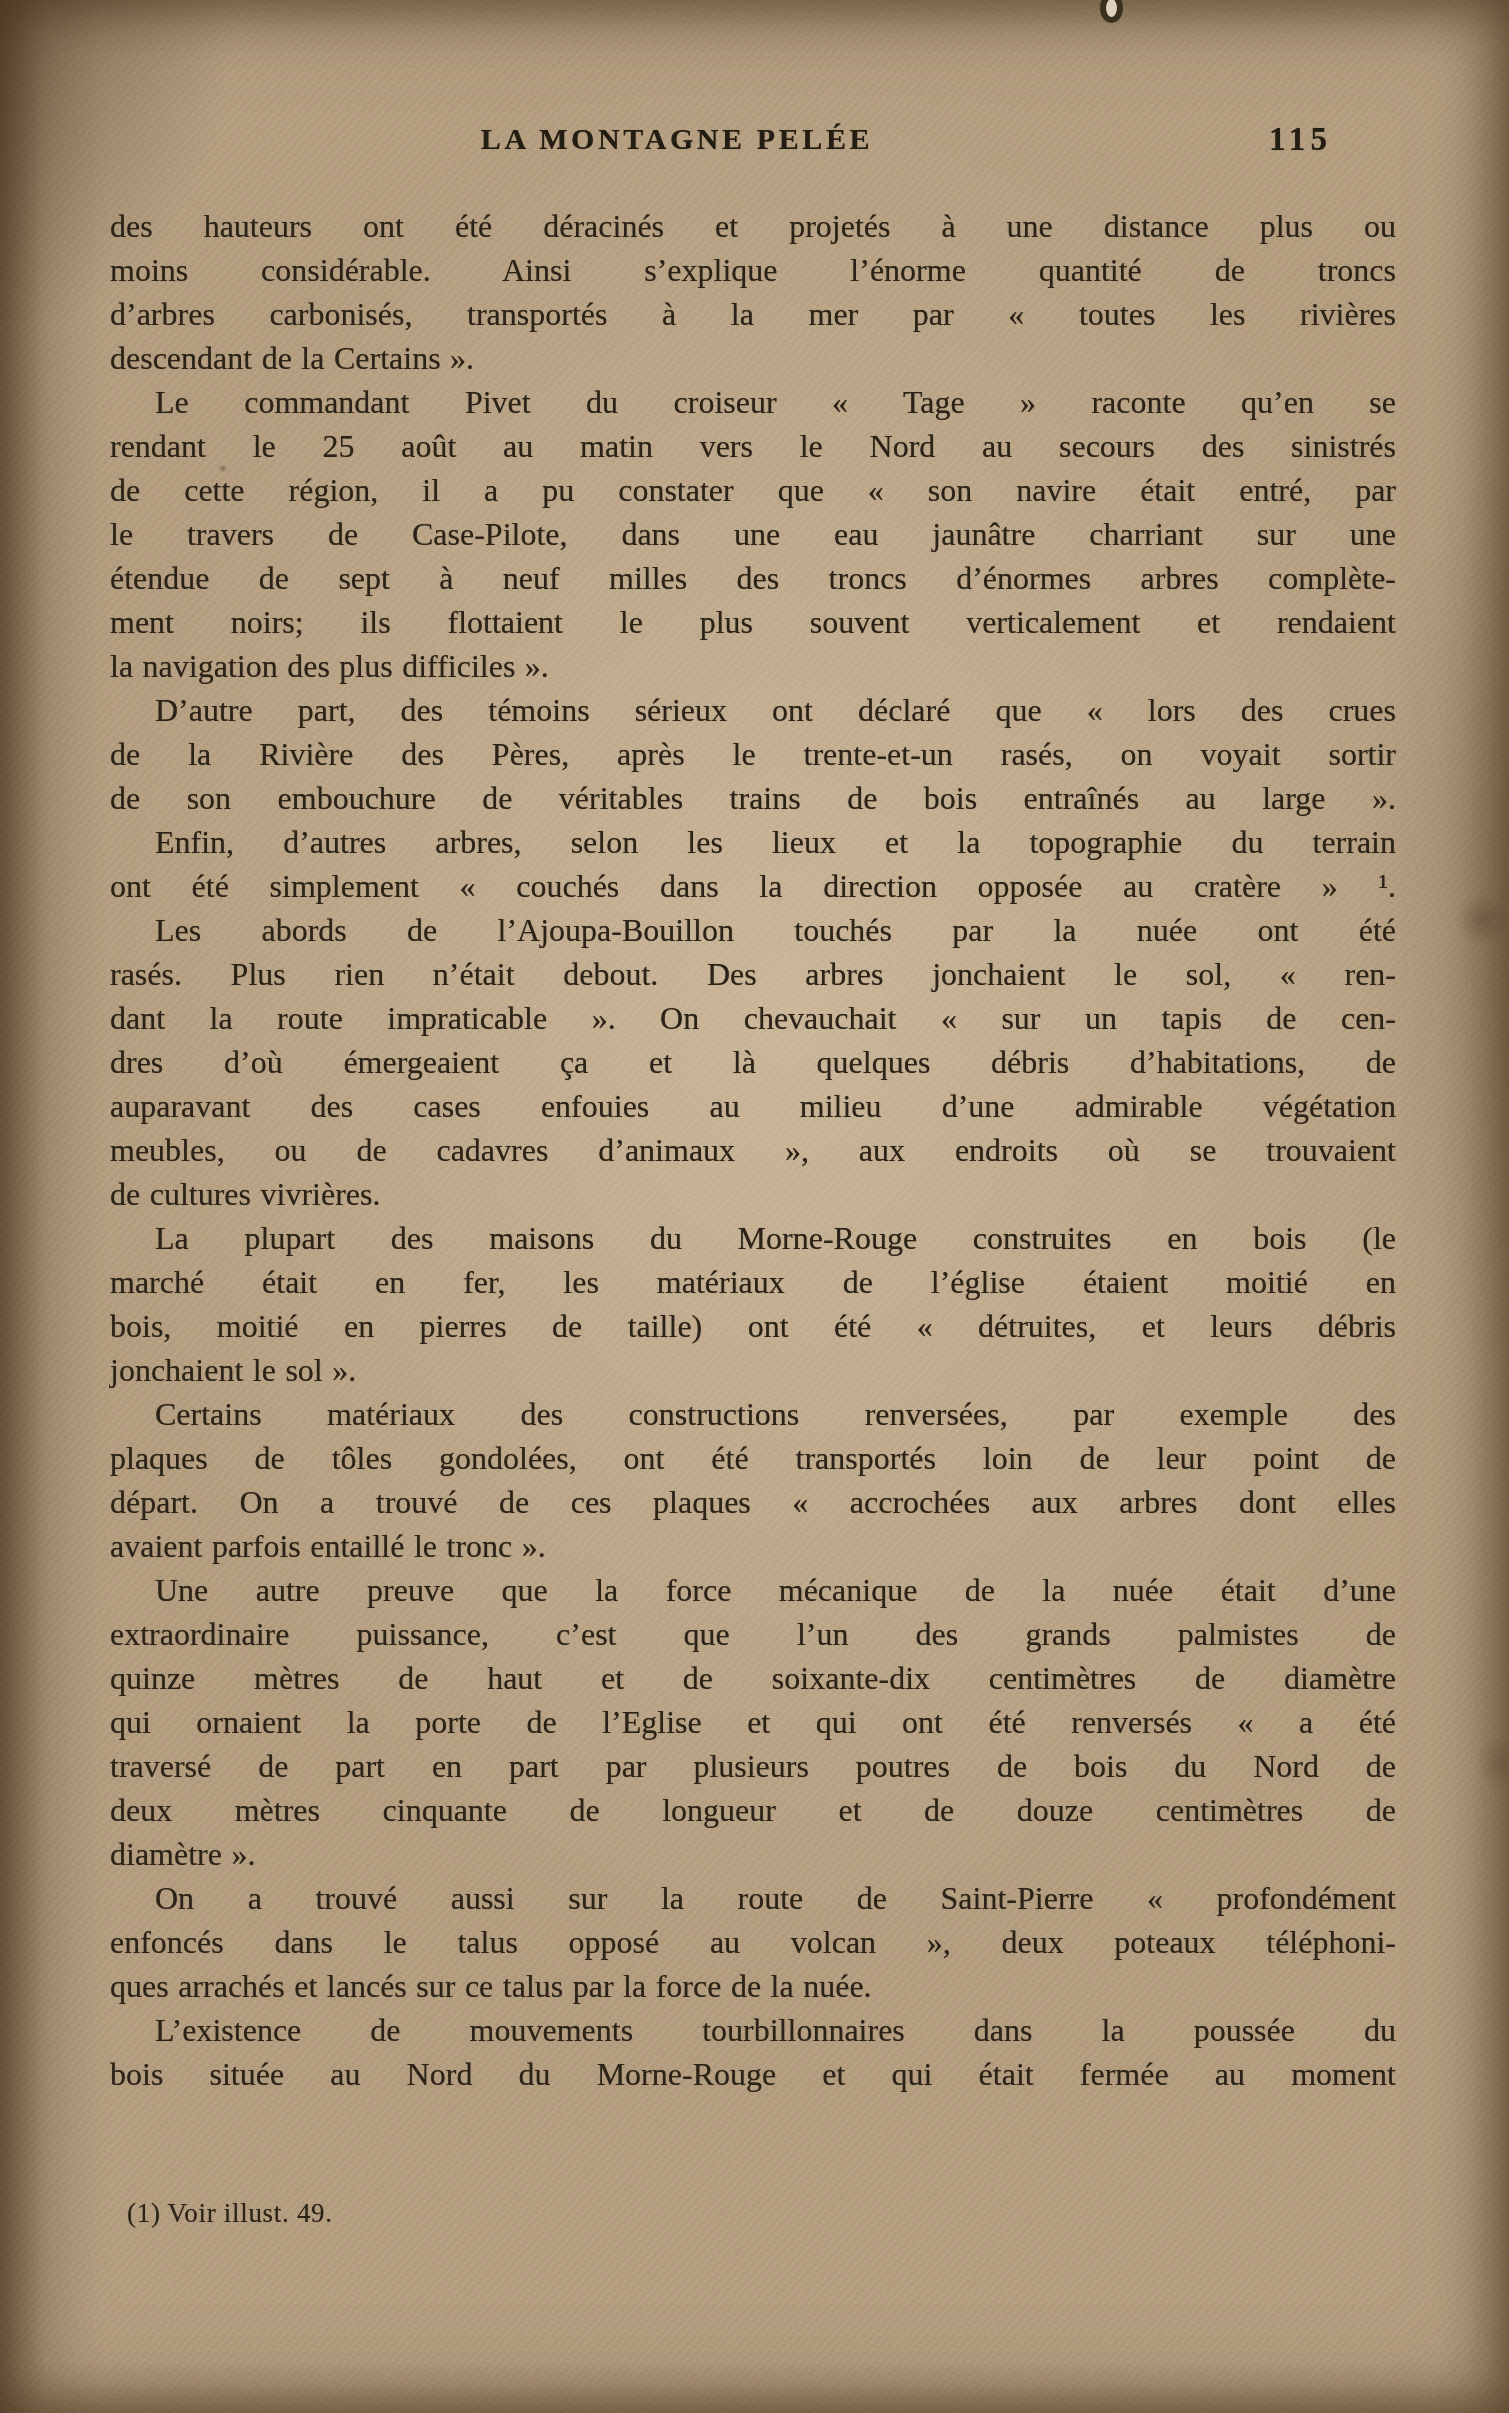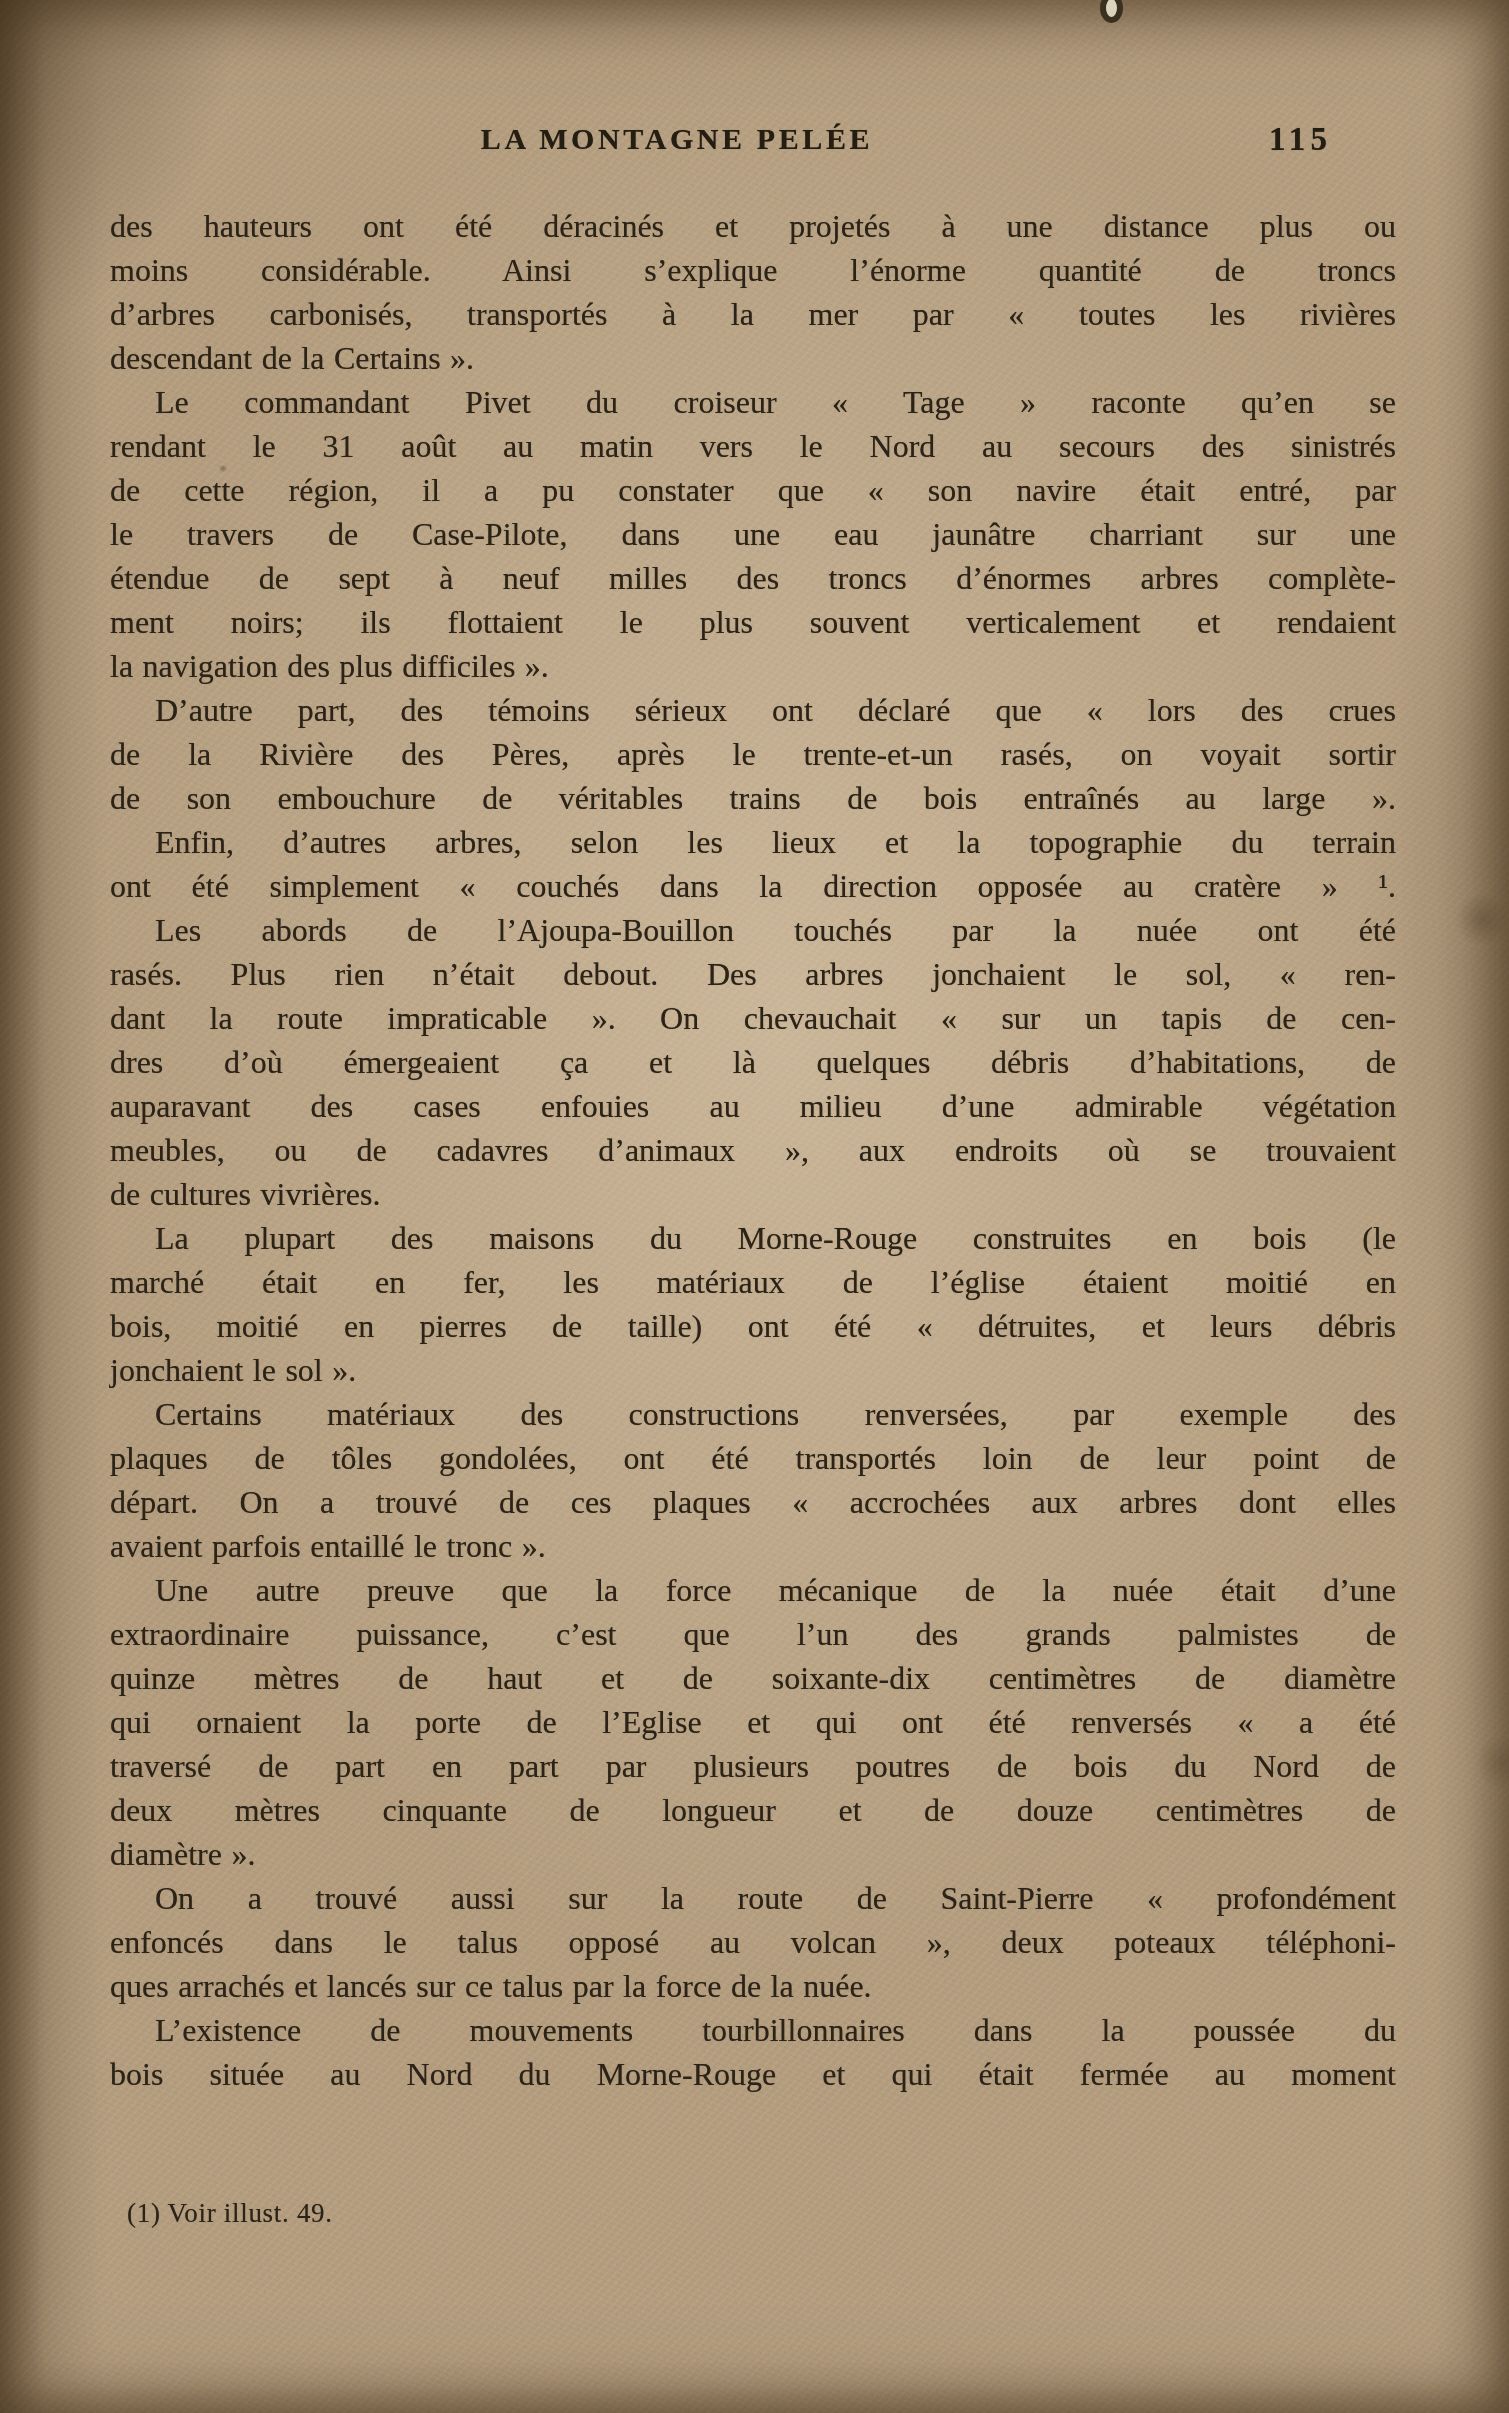--- a/index.html
+++ b/index.html
@@ -96,21 +96,21 @@
 
   <div class="text-body">
       <div class="paragraph">
         <div class="line firstline">des hauteurs ont été déracinés et projetés à une distance plus ou</div>
         <div class="line">moins considérable. Ainsi s’explique l’énorme quantité de troncs</div>
         <div class="line">d’arbres carbonisés, transportés à la mer par « toutes les rivières</div>
         <div class="line lastline">descendant de la Certains ».</div>
       </div>
       <div class="paragraph">
         <div class="line firstline indented">Le commandant Pivet du croiseur « Tage » raconte qu’en se</div>
-        <div class="line">rendant le 31 août au matin vers le Nord au secours des sinistrés</div>
+        <div class="line">rendant le 25 août au matin vers le Nord au secours des sinistrés</div>
         <div class="line">de cette région, il a pu constater que « son navire était entré, par</div>
         <div class="line">le travers de Case-Pilote, dans une eau jaunâtre charriant sur une</div>
         <div class="line">étendue de sept à neuf milles des troncs d’énormes arbres complète-</div>
         <div class="line">ment noirs; ils flottaient le plus souvent verticalement et rendaient</div>
         <div class="line lastline">la navigation des plus difficiles ».</div>
       </div>
       <div class="paragraph">
         <div class="line firstline indented">D’autre part, des témoins sérieux ont déclaré que « lors des crues</div>
         <div class="line">de la Rivière des Pères, après le trente-et-un rasés, on voyait sortir</div>
         <div class="line">de son embouchure de véritables trains de bois entraînés au large ».</div>

